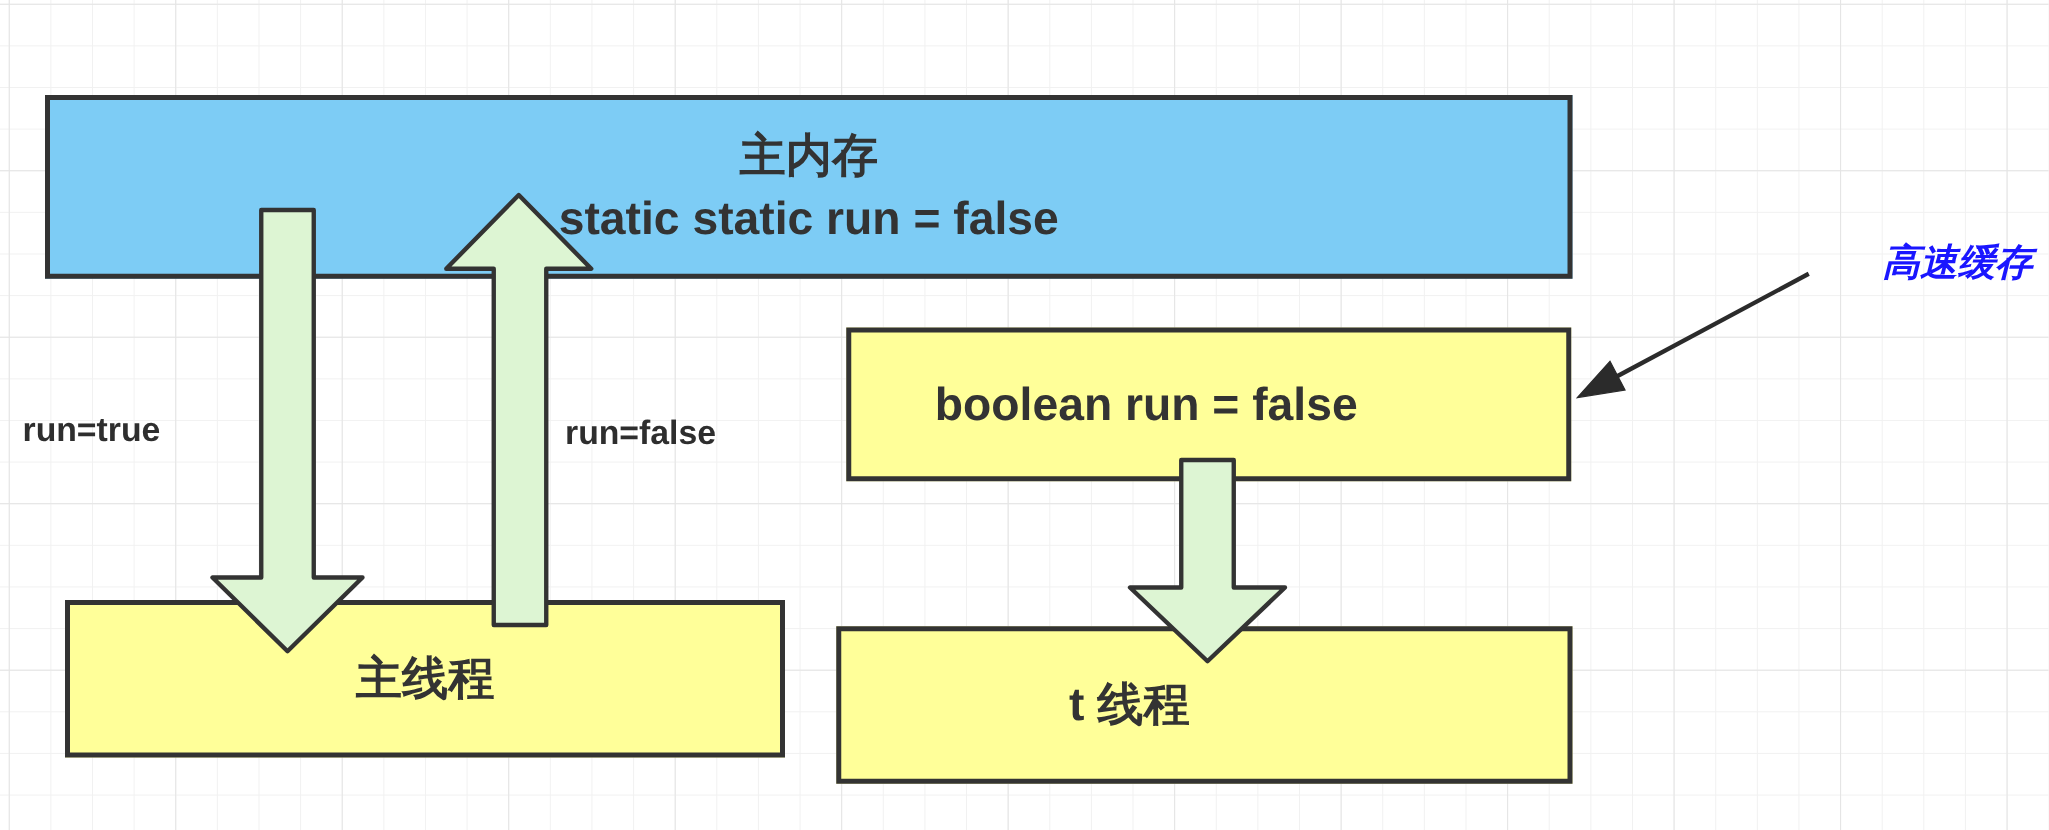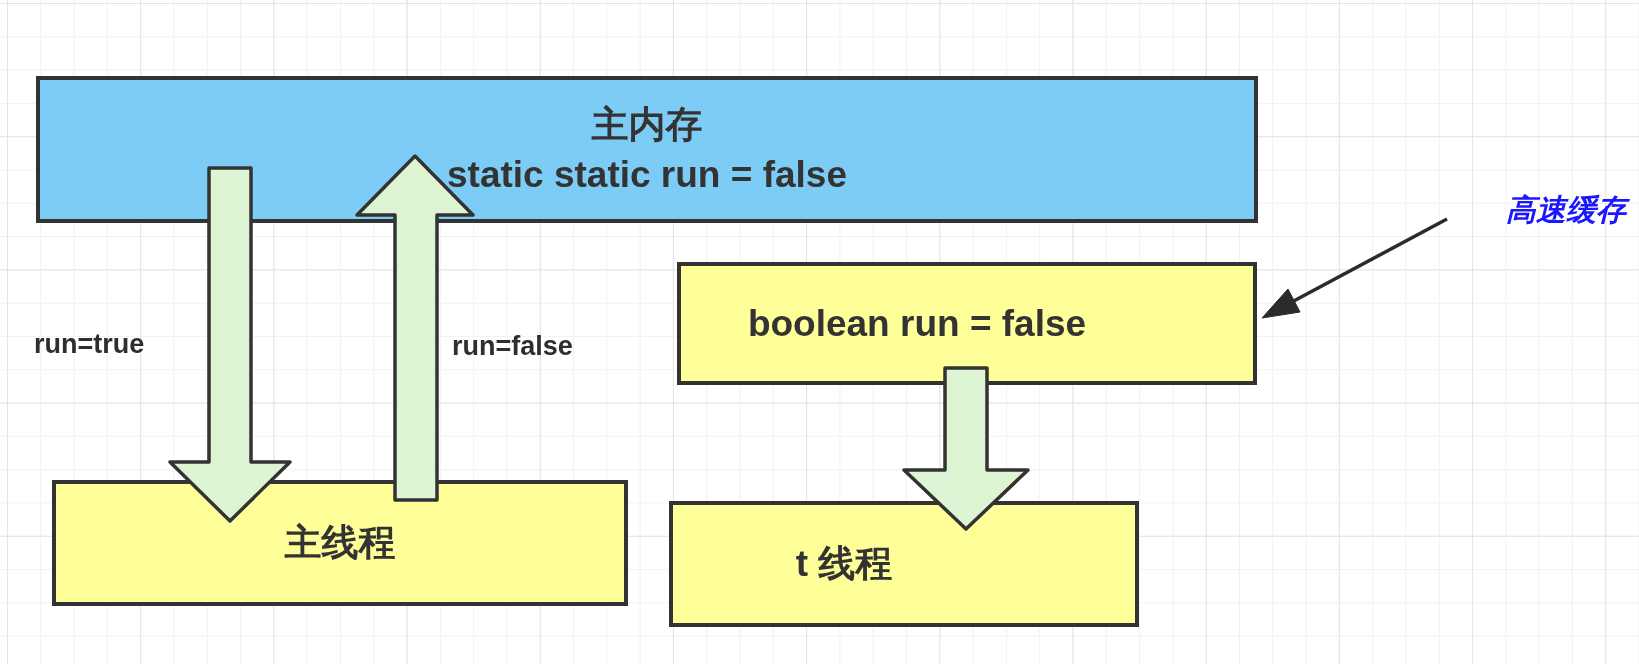--- a/index.html
+++ b/index.html
@@ -24,27 +24,27 @@
     display:flex;flex-direction:column;
     align-items:center;justify-content:center;
     color:#333333;font-weight:bold;
     text-align:center;
   }
   .box-blue{background:#7dccf5;}
   .box-yellow{background:#ffff99;}
   #main-memory{left:36px;top:32px;width:1222px;height:147px;font-size:37px;line-height:1.35;margin-top:44px;}
   #cache-box{left:677px;top:262px;width:580px;height:123px;font-size:37px;padding-right:100px;}
   #main-thread{left:52px;top:480px;width:576px;height:126px;font-size:37px;}
-  #t-thread{left:669px;top:501px;width:470px;height:126px;font-size:37px;padding-right:120px;}
+  #t-thread{left:669px;top:501px;width:589px;height:126px;font-size:37px;padding-right:120px;}
   .edge-label{
     position:absolute;
     font-size:27px;font-weight:bold;color:#2e2e2e;
     white-space:nowrap;
   }
-  #label-run-true{left:18px;top:329px;margin-left:16px;}
+  #label-run-true{left:18px;top:329px;}
   #label-run-false{left:452px;top:331px;}
   #cache-label{
     position:absolute;left:1506px;top:190px;
     font-size:30px;font-weight:bold;font-style:italic;
     color:#1a16ff;white-space:nowrap;
   }
   .arrow-layer{position:absolute;left:0;top:0;width:1639px;height:664px;pointer-events:none;}
 </style>
 </head>
 <body>

